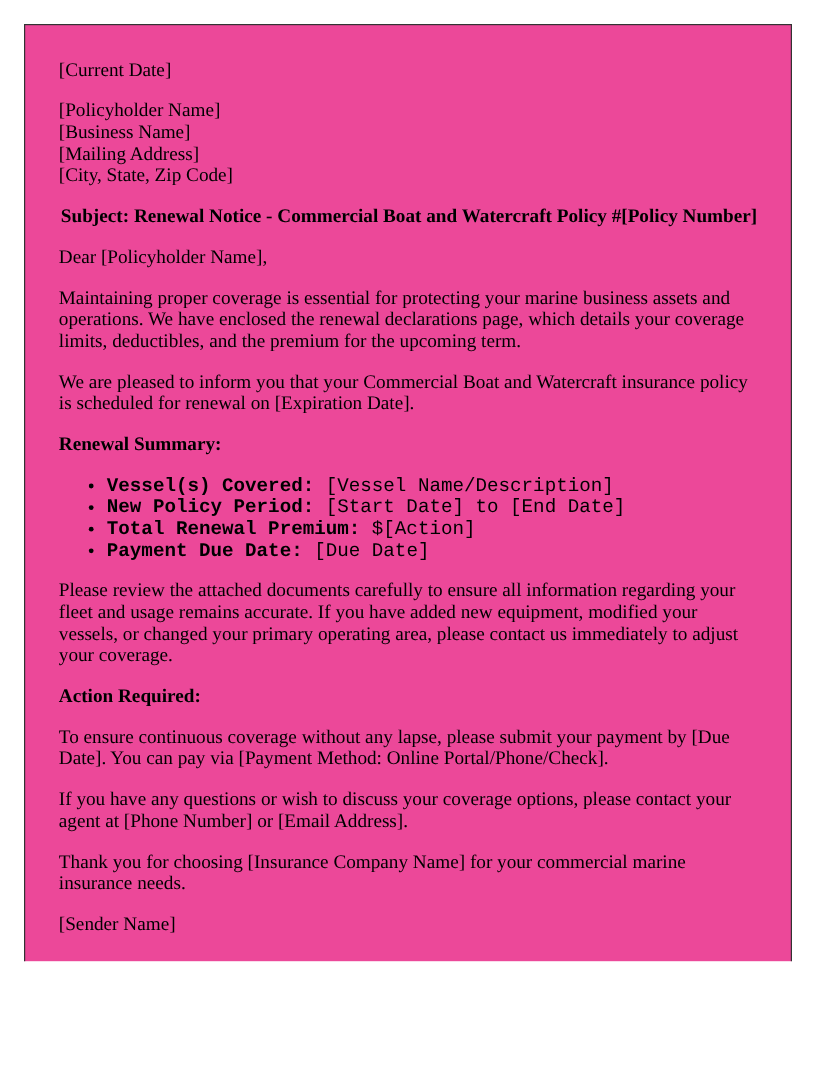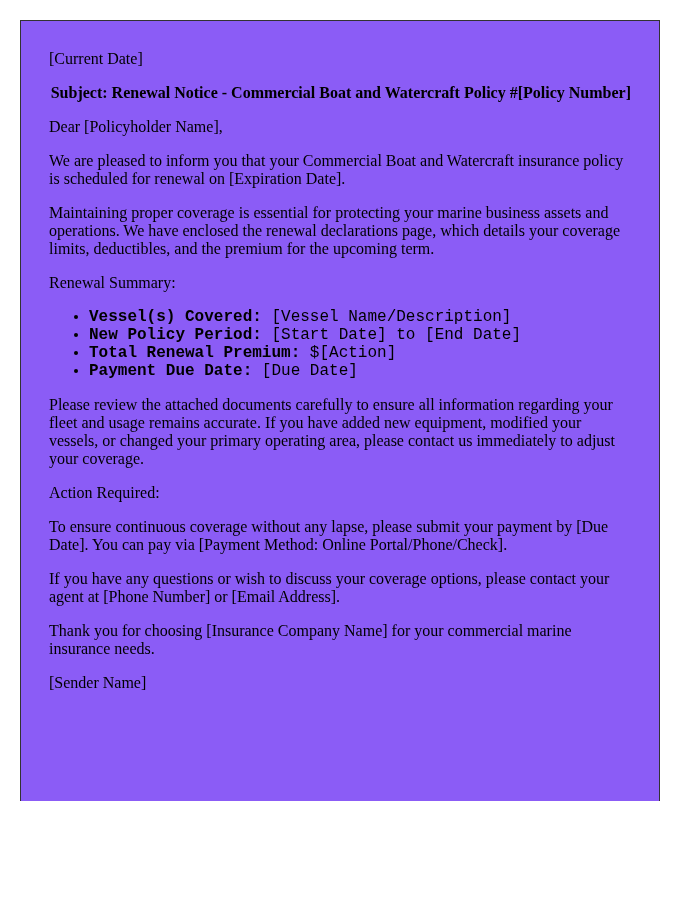--- a/index.html
+++ b/index.html
@@ -18,21 +18,21 @@
     .letter {
       position: absolute;
       left: 20px;
       top: 20px;
       width: 640px;
       height: 781px;
       border: 1px solid #333333;
       border-bottom: none;
       box-sizing: border-box;
       overflow: hidden;
-      background: #8b5cf6;
+      background: #ec4899;
     }
     .letter-inner {
       padding: 29px 28px 0 28px;
       font-size: 16px;
       line-height: 18px;
     }
     .letter-inner p {
       margin: 0 0 16px 0;
     }
     .letter-inner p.first {
@@ -42,21 +42,21 @@
       margin: 0;
     }
     .address-block {
       margin-bottom: 16px;
     }
     .subject {
       font-weight: bold;
       text-align: right;
     }
     .section-heading {
-      font-weight: normal;
+      font-weight: bold;
     }
     ul.summary-list {
       margin: 0 0 16px 0;
       padding-left: 40px;
       list-style: disc;
       font-family: Liberation Mono, monospace;
     }
     ul.summary-list li {
       margin: 0;
     }
@@ -65,28 +65,34 @@
     }
   </style>
 </head>
 <body>
 
 <div class="letter">
   <div class="letter-inner">
 
     <p class="first">[Current Date]</p>
 
+    <div class="address-block">
+      <p>[Policyholder Name]</p>
+      <p>[Business Name]</p>
+      <p>[Mailing Address]</p>
+      <p>[City, State, Zip Code]</p>
+    </div>
 
     <p class="subject">Subject: Renewal Notice - Commercial Boat and Watercraft Policy #[Policy Number]</p>
 
     <p>Dear [Policyholder Name],</p>
 
+    <p>Maintaining proper coverage is essential for protecting your marine business assets and operations. We have enclosed the renewal declarations page, which details your coverage limits, deductibles, and the premium for the upcoming term.</p>
+
     <p>We are pleased to inform you that your Commercial Boat and Watercraft insurance policy is scheduled for renewal on [Expiration Date].</p>
-
-    <p>Maintaining proper coverage is essential for protecting your marine business assets and operations. We have enclosed the renewal declarations page, which details your coverage limits, deductibles, and the premium for the upcoming term.</p>
 
     <p class="section-heading">Renewal Summary:</p>
 
     <ul class="summary-list">
       <li><span class="label">Vessel(s) Covered:</span><span> [Vessel Name/Description]</span></li>
       <li><span class="label">New Policy Period:</span><span> [Start Date] to [End Date]</span></li>
       <li><span class="label">Total Renewal Premium:</span><span> $[Action]</span></li>
       <li><span class="label">Payment Due Date:</span><span> [Due Date]</span></li>
     </ul>
 

